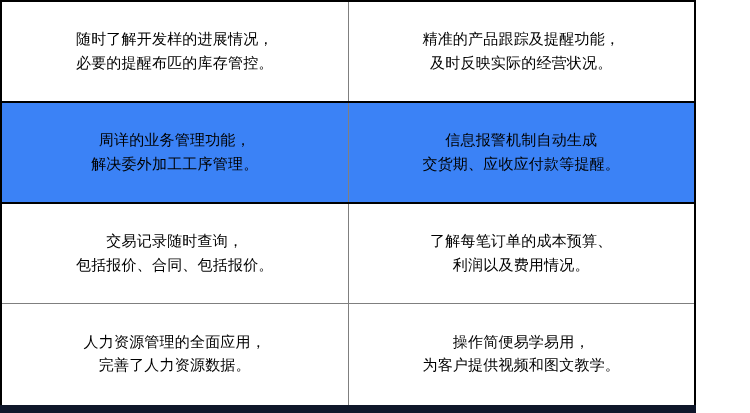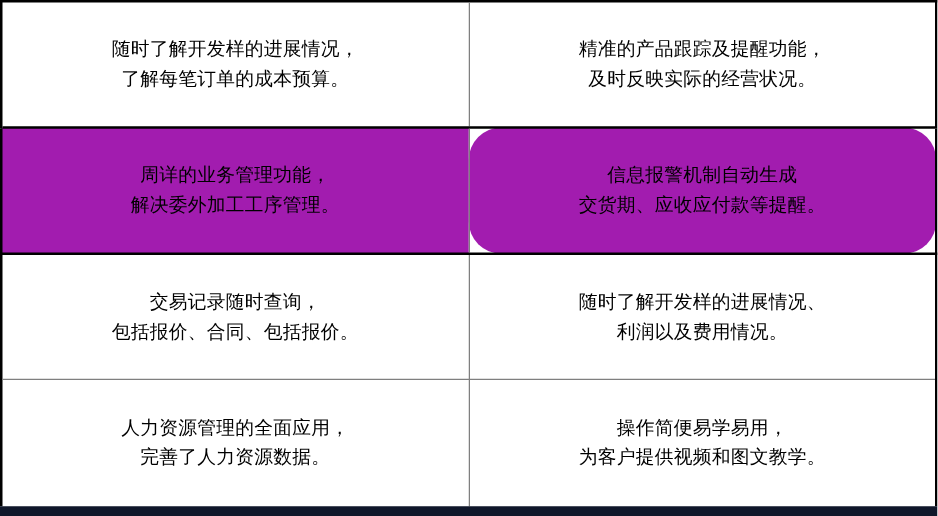--- a/index.html
+++ b/index.html
@@ -8,21 +8,21 @@
     background: #ffffff;
   }
   body {
     width: 750px;
     height: 413px;
     font-family: "DejaVu Sans", "Liberation Sans", sans-serif;
     color: #000000;
     overflow: hidden;
   }
   .feature-table {
-    width: 750px;
+    width: 696px;
     height: 413px;
     border-collapse: collapse;
     table-layout: fixed;
   }
   .feature-table td {
     width: 50%;
     border: 1px solid #7f7f7f;
     text-align: center;
     vertical-align: middle;
     padding: 4px 10px;
@@ -35,25 +35,24 @@
     border-top: 2px solid #000000;
   }
   .feature-table tr:last-child td {
     border-bottom: 8px solid #0f172a;
   }
   .feature-table td:first-child {
     border-left: 2px solid #000000;
   }
   .feature-table td:last-child {
     border-right: 2px solid #000000;
-    border-radius: 26px;
   }
   
   tr.shaded td {
-    background: #a21caf;
+    background: #3b82f6;
   }
   tr.plain td {
     background: #ffffff;
   }
   
   tr.shaded td {
     border-top: 2px solid #000000;
     border-bottom: 2px solid #000000;
   }
   .cell-line {
@@ -63,21 +62,21 @@
 </style>
 </head>
 <body>
 
 <table class="feature-table">
   <tbody>
 
     <tr class="plain">
       <td>
         <span class="cell-line">随时了解开发样的进展情况，</span>
-        <span class="cell-line">了解每笔订单的成本预算。</span>
+        <span class="cell-line">必要的提醒布匹的库存管控。</span>
       </td>
       <td>
         <span class="cell-line">精准的产品跟踪及提醒功能，</span>
         <span class="cell-line">及时反映实际的经营状况。</span>
       </td>
     </tr>
 
     <tr class="shaded">
       <td>
         <span class="cell-line">周详的业务管理功能，</span>
@@ -88,21 +87,21 @@
         <span class="cell-line">交货期、应收应付款等提醒。</span>
       </td>
     </tr>
 
     <tr class="plain">
       <td>
         <span class="cell-line">交易记录随时查询，</span>
         <span class="cell-line">包括报价、合同、包括报价。</span>
       </td>
       <td>
-        <span class="cell-line">随时了解开发样的进展情况、</span>
+        <span class="cell-line">了解每笔订单的成本预算、</span>
         <span class="cell-line">利润以及费用情况。</span>
       </td>
     </tr>
 
 
     <tr class="plain">
       <td>
         <span class="cell-line">人力资源管理的全面应用，</span>
         <span class="cell-line">完善了人力资源数据。</span>
       </td>

